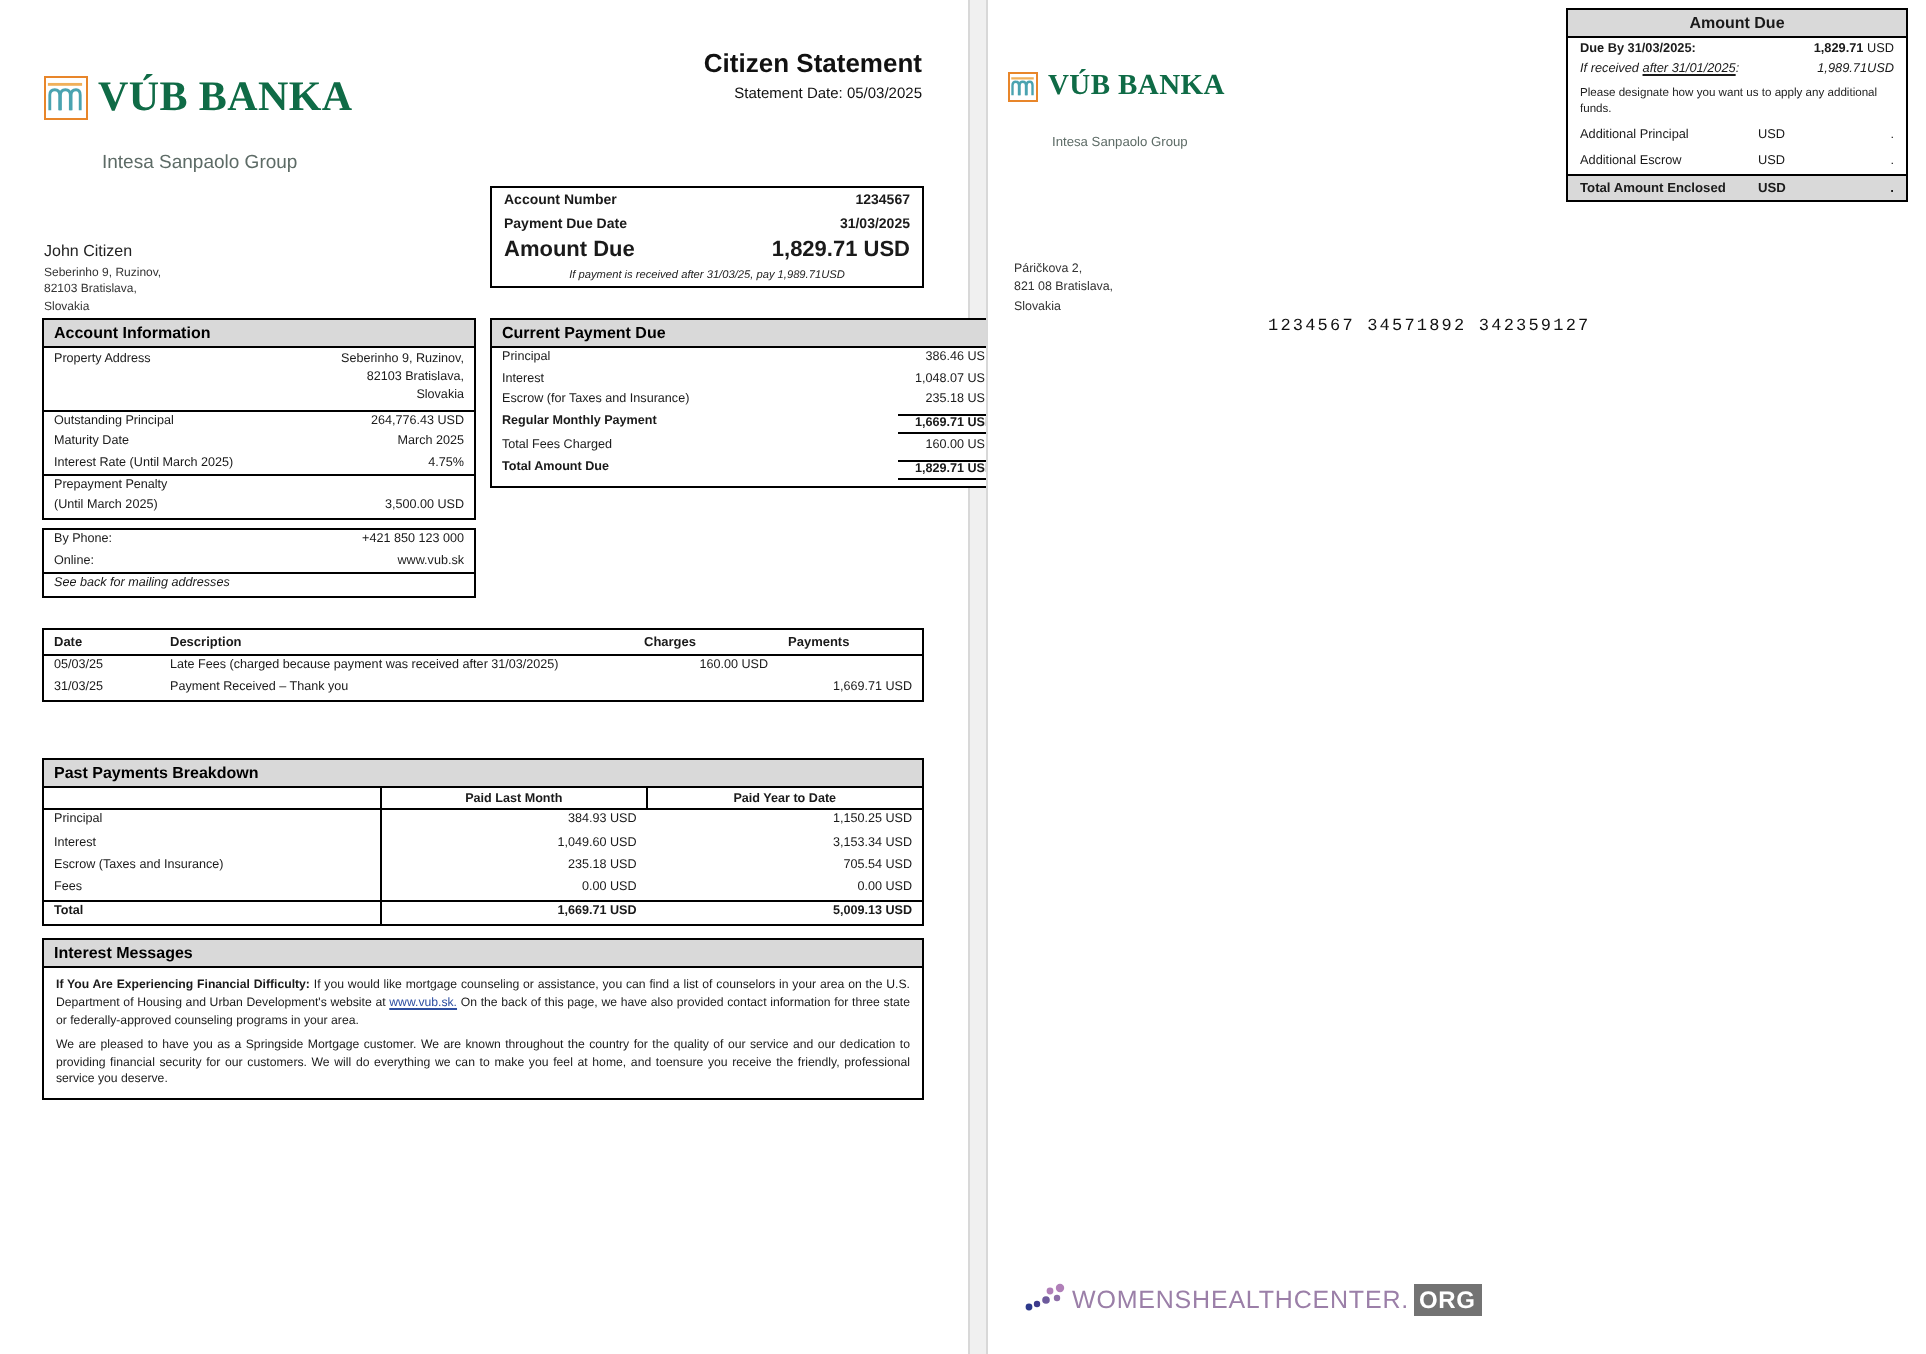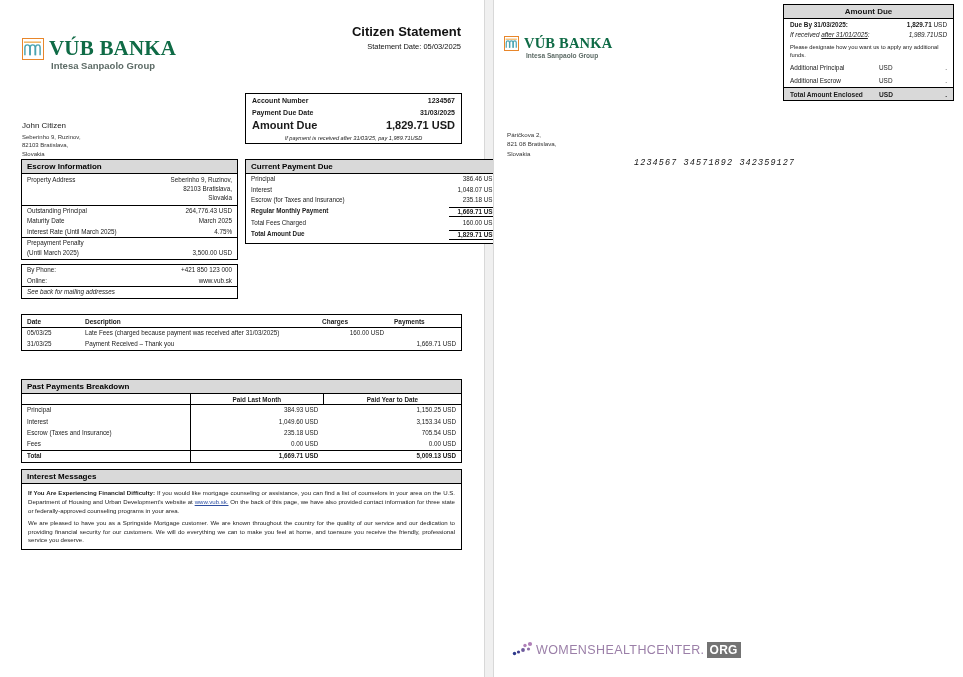--- a/index.html
+++ b/index.html
@@ -57,22 +57,21 @@
   .logo-name {
     font-family: "Liberation Serif", serif;
     color: #0f6b46;
     font-weight: bold;
     letter-spacing: 0.2px;
     line-height: 1;
   }
   .logo-sub {
     color: #5d6b66;
     line-height: 1;
-    margin-top: 2px;
-    font-weight: bold;
+    margin-top: 18px;
   }
 
   
   .doc-title {
     position: absolute;
     text-align: right;
     font-weight: bold;
     font-size: 13px;
     color: #111;
     line-height: 1.15;
@@ -327,21 +326,21 @@
         <span>31/03/2025</span>
       </div>
       <div class="amount-row">
         <span>Amount Due</span>
         <span>1,829.71 USD</span>
       </div>
       <div class="amount-note">If payment is received after 31/03/25, pay 1,989.71USD</div>
     </div>
 
     <div class="box" style="left:21px; top:159px; width:217px;">
-      <div class="sec-head">Escrow Information</div>
+      <div class="sec-head">Account Information</div>
       <div class="prop">
         <span>Property Address</span>
         <span class="addr">
           <span style="display:block">Seberinho 9, Ruzinov,</span>
           <span style="display:block">82103 Bratislava,</span>
           <span style="display:block">Slovakia</span>
         </span>
       </div>
       <div class="kv rule-top">
         <span class="k">Outstanding Principal</span>
@@ -532,21 +531,21 @@
         <span class="c3">.</span>
       </div>
     </div>
 
     <div class="ret-addr" style="left:13px; top:130px;">
       <div>Páričkova 2,</div>
       <div>821 08 Bratislava,</div>
       <div>Slovakia</div>
     </div>
 
-    <div class="micr" style="left:140px; top:158px;font-style:italic;">1234567 34571892 342359127</div>
+    <div class="micr" style="left:140px; top:158px;">1234567 34571892 342359127</div>
 
     <div class="watermark" style="left:18px; bottom:18px;">
       <span style="position:relative;width:24px;height:18px;display:inline-block;">
         <svg width="24" height="18" viewBox="0 0 24 18">
           <circle cx="18" cy="3" r="2.1" fill="#b07fb8"></circle>
           <circle cx="13" cy="4.5" r="1.7" fill="#b07fb8"></circle>
           <circle cx="16.5" cy="8" r="1.6" fill="#8e6fa8"></circle>
           <circle cx="11" cy="9" r="1.9" fill="#6d5a9c"></circle>
           <circle cx="6.5" cy="11" r="1.6" fill="#3d3a8c"></circle>
           <circle cx="2.5" cy="12.5" r="1.7" fill="#2d3a8c"></circle>

